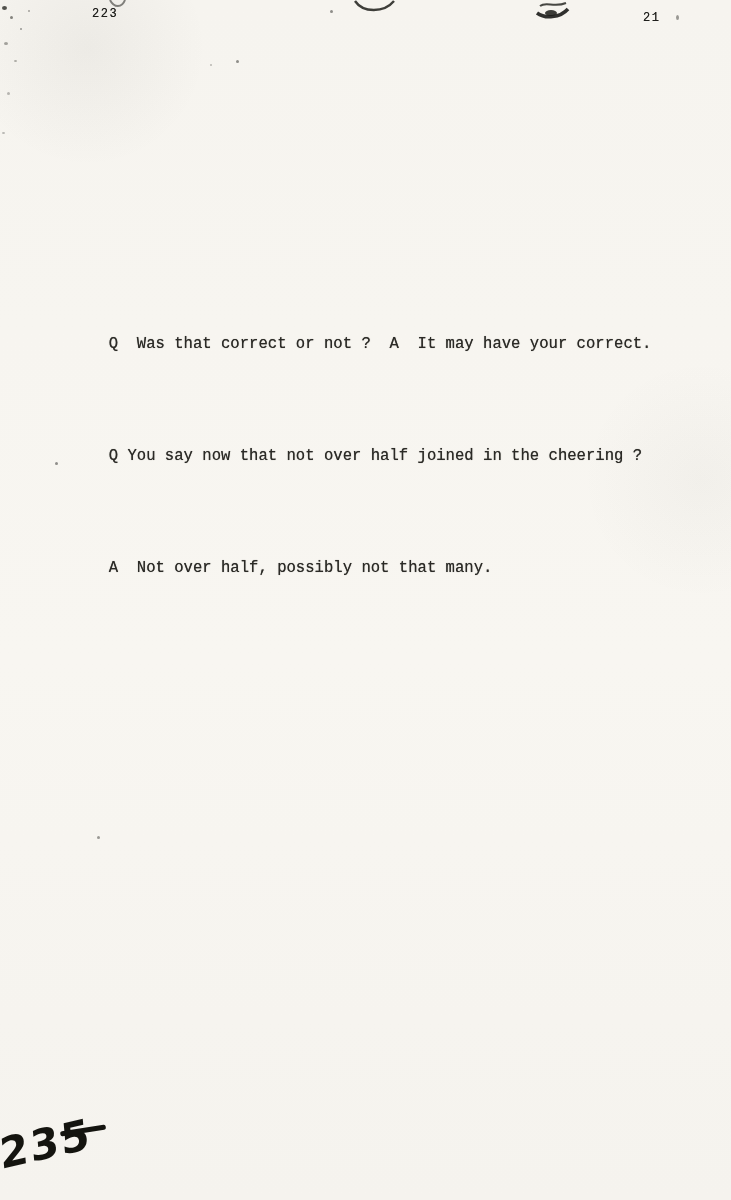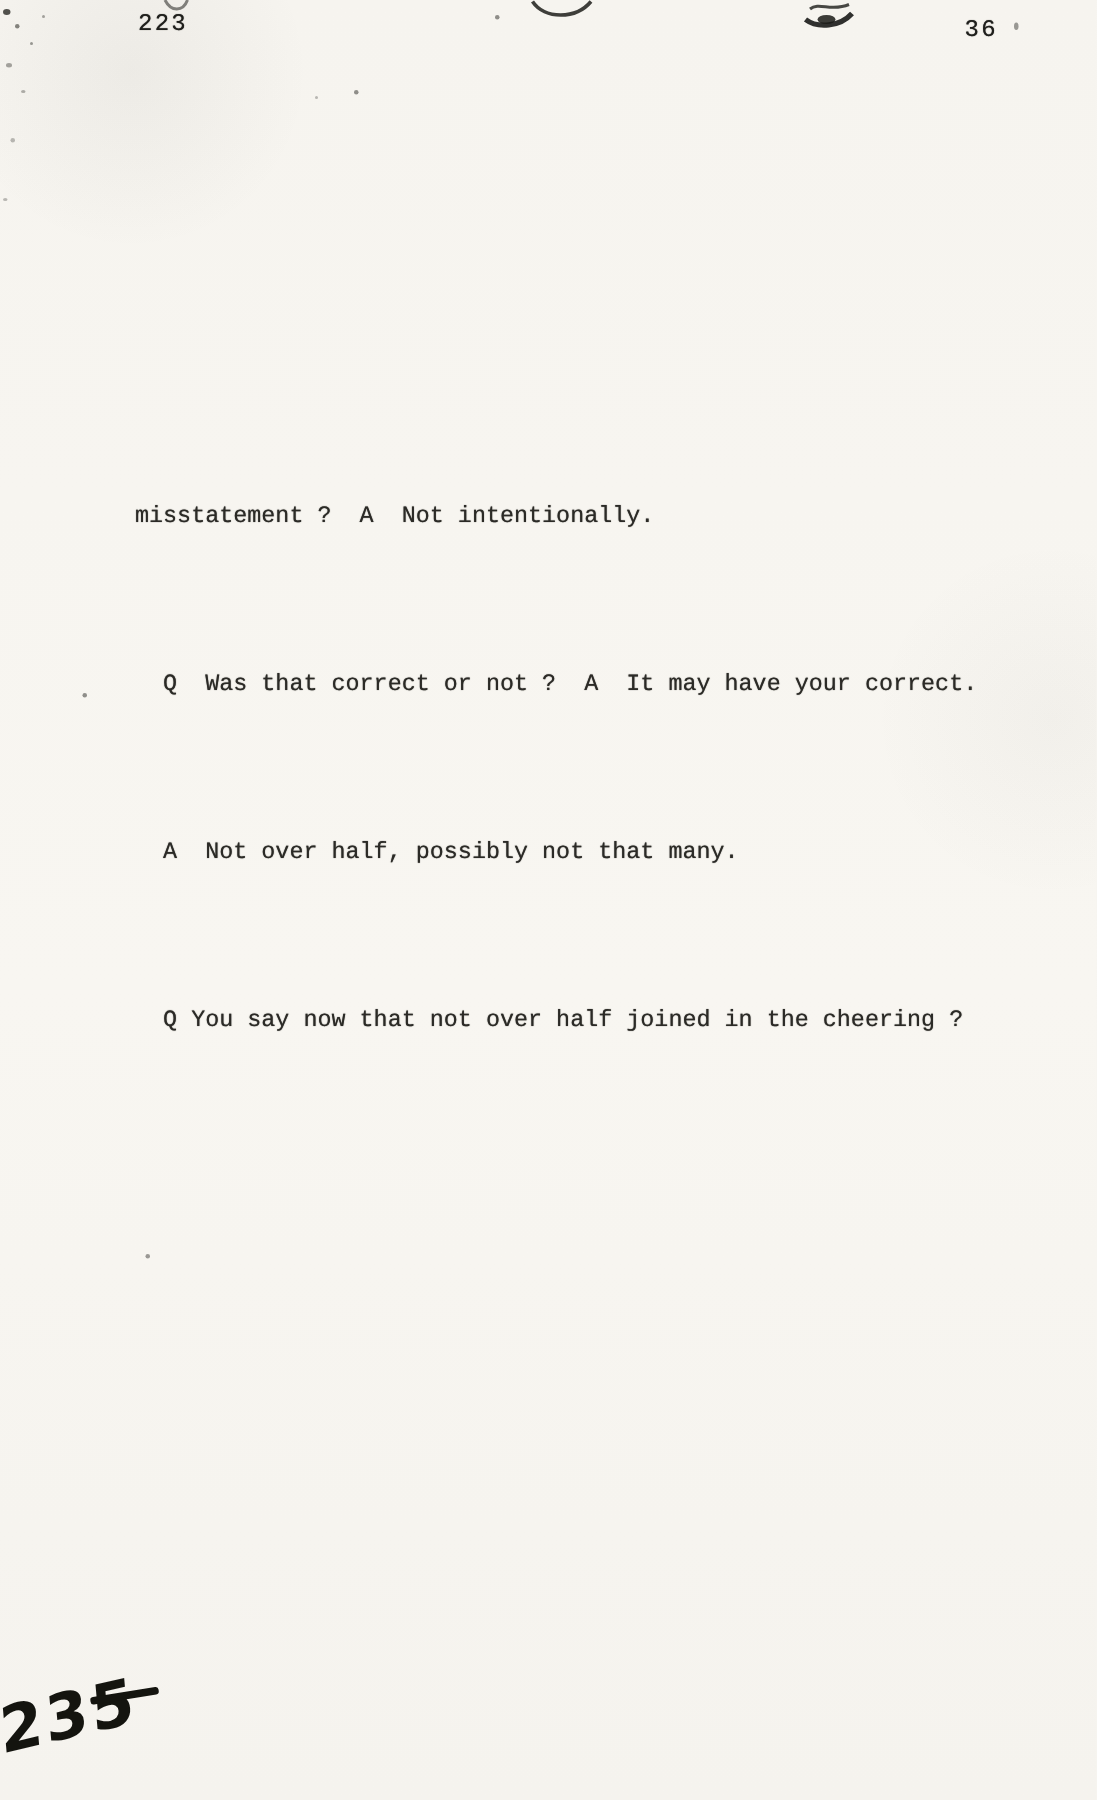--- a/index.html
+++ b/index.html
@@ -6,21 +6,21 @@
   body{
     width:731px;height:1200px;position:relative;overflow:hidden;
     background:#f7f5f0;
     background-image:
       radial-gradient(circle at 12% 4%, rgba(60,58,50,0.05), rgba(60,58,50,0) 9%),
       radial-gradient(circle at 96% 40%, rgba(60,58,50,0.03), rgba(60,58,50,0) 12%),
       linear-gradient(180deg, #f6f4ef 0%, #f8f6f1 55%, #f5f3ee 100%);
     font-family:"Liberation Mono","DejaVu Sans Mono",monospace;
   }
   .page-num{
-    position:absolute;font-size:16px;color:#1f1f1c;letter-spacing:1.5px;
+    position:absolute;font-size:12px;color:#1f1f1c;letter-spacing:1.5px;
     text-shadow:0 0 .6px rgba(31,31,28,.8);
   }
   #pn-left{left:92px;top:7px;}
   #pn-right{left:643px;top:11px;}
   .typed{
     position:absolute;left:90px;top:251px;
     font-size:15.6px;line-height:37.35px;white-space:pre;
     color:#2b2a26;text-shadow:0 0 .7px rgba(43,42,38,.8);
   }
   .typed div{height:37.35px;}
@@ -39,21 +39,21 @@
   }
   .hand-num .dash{
     position:absolute;left:60px;top:12px;width:46px;height:4.5px;
     background:#14140f;border-radius:2px;transform:rotate(-9deg);
   }
 </style>
 </head>
 <body>
 
 <span id="pn-left" class="page-num">223</span>
-<span id="pn-right" class="page-num">36</span>
+<span id="pn-right" class="page-num">21</span>
 
 <svg class="ink-mark" style="left:352px;top:0" width="46" height="16">
   <path d="M3,1 C11,13 32,13 42,1" stroke="#1d1d1a" stroke-width="2.4" fill="none" opacity="0.85"></path>
 </svg>
 <svg class="ink-mark" style="left:534px;top:0" width="38" height="22">
   <path d="M6,6 C12,1 20,8 32,3" stroke="#1b1b18" stroke-width="2" fill="none" opacity="0.8"></path>
   <path d="M3,13 C11,19 26,18 34,9" stroke="#1b1b18" stroke-width="3.5" fill="none" opacity="0.9"></path>
   <ellipse cx="17" cy="13" rx="6" ry="3" fill="#1b1b18" opacity="0.85"></ellipse>
 </svg>
 <svg class="ink-mark" style="left:108px;top:0" width="20" height="10">
@@ -69,24 +69,23 @@
 <div class="speck" style="left:7px;top:92px;width:3px;height:3px;opacity:.3"></div>
 <div class="speck" style="left:2px;top:132px;width:3px;height:2px;opacity:.3"></div>
 <div class="speck" style="left:330px;top:10px;width:3px;height:3px;opacity:.5"></div>
 <div class="speck" style="left:676px;top:15px;width:3px;height:5px;opacity:.45"></div>
 <div class="speck" style="left:55px;top:462px;width:3px;height:3px;opacity:.5"></div>
 <div class="speck" style="left:97px;top:836px;width:3px;height:3px;opacity:.45"></div>
 <div class="speck" style="left:210px;top:64px;width:2px;height:2px;opacity:.3"></div>
 <div class="speck" style="left:236px;top:60px;width:3px;height:3px;opacity:.5"></div>
 
 <div class="typed">
-  <div>misstatement ?  A  Not intentionally.</div>
   <div>  Q  Was that correct or not ?  A  It may have your correct.</div>
+  <div>  Q You say now that not over half joined in the cheering ?</div>
   <div>  A  Not over half, possibly not that many.</div>
-  <div>  Q You say now that not over half joined in the cheering ?</div>
   
   
   
   
   
   
   
   
   
   

